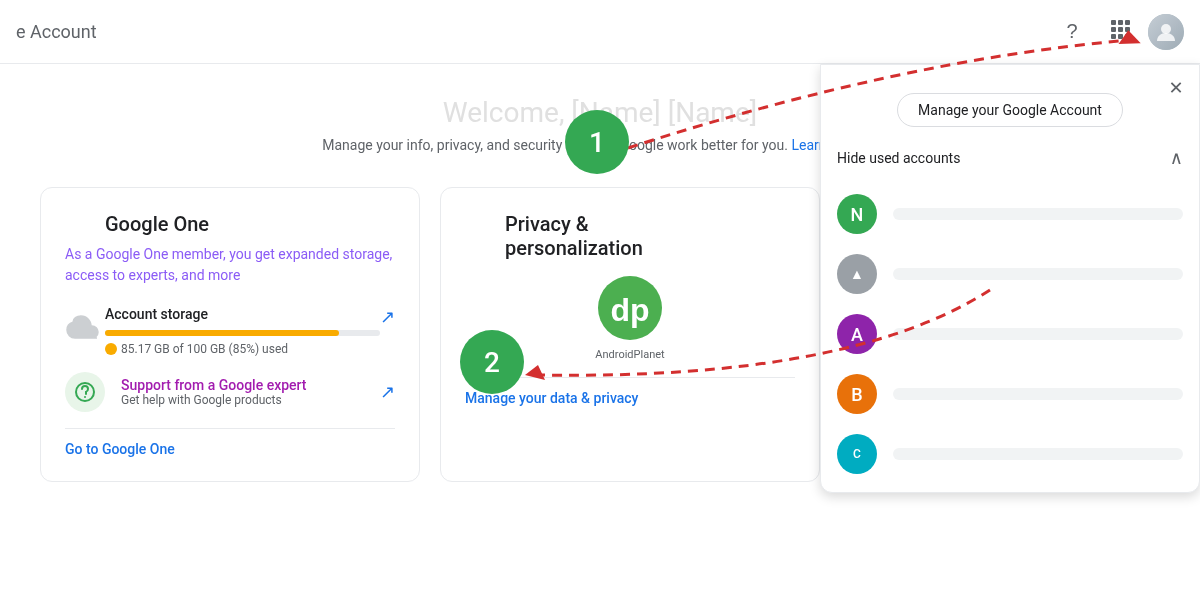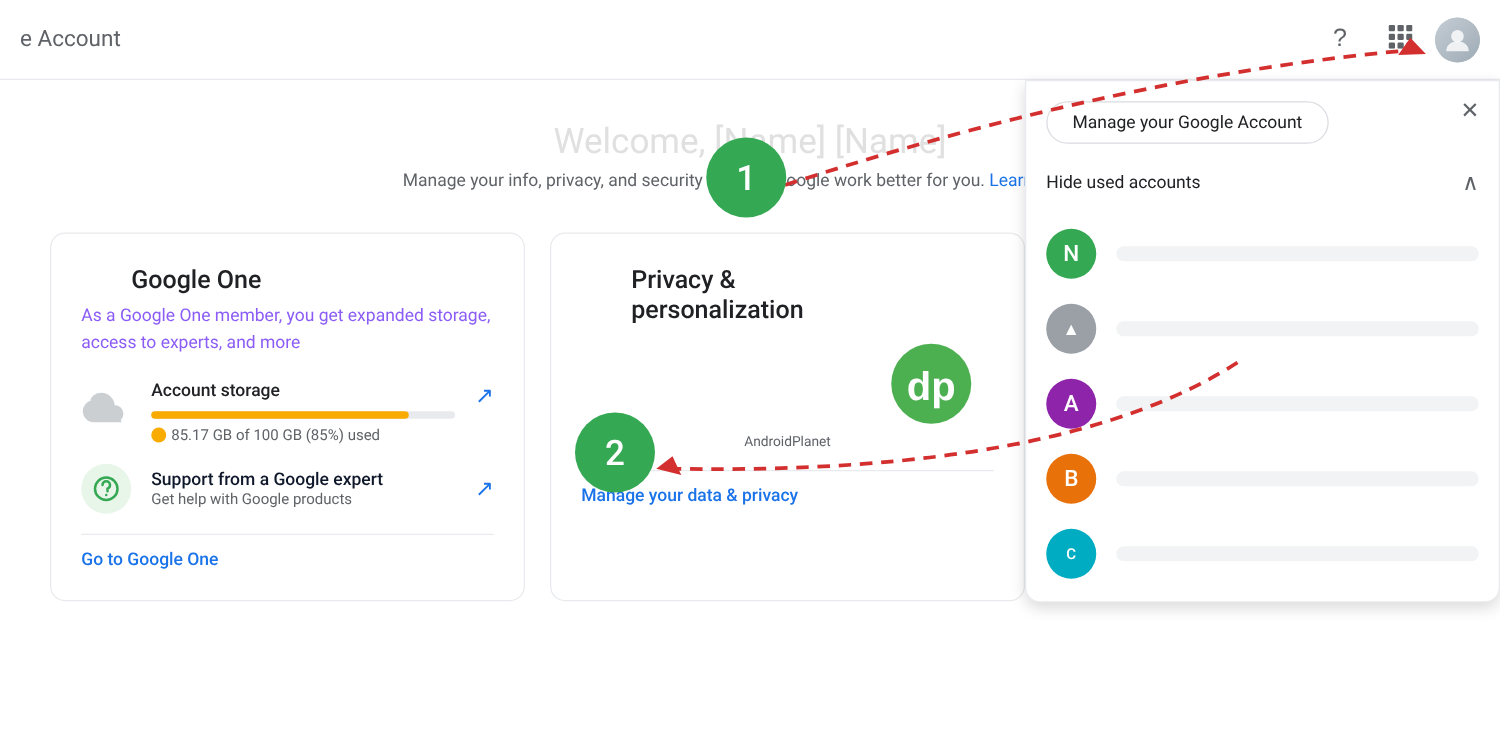--- a/index.html
+++ b/index.html
@@ -118,21 +118,20 @@
     }
     .card-desc {
       font-size: 14px;
       color: #8b5cf6;
       margin-bottom: 20px;
       line-height: 1.5;
     }
     .storage-section {
       display: flex;
       align-items: flex-start;
-      gap: 16px;
       margin-bottom: 16px;
     }
     .cloud-icon {
       font-size: 28px;
       color: #9aa0a6;
       margin-top: 4px;
     }
     .storage-info { flex: 1; }
     .storage-label {
       font-size: 14px;
@@ -187,21 +186,21 @@
       background: #e8f5e9;
       display: flex;
       align-items: center;
       justify-content: center;
       color: #34a853;
       font-size: 20px;
     }
     .support-text { flex: 1; }
     .support-title {
       font-size: 14px;
-      color: #0f172a;
+      color: #a21caf;
       font-weight: 500;
     }
     .support-desc {
       font-size: 12px;
       color: #5f6368;
     }
     .card-link {
       color: #1a73e8;
       font-size: 14px;
       font-weight: 500;
@@ -220,20 +219,22 @@
       width: 380px;
       background: white;
       border: 1px solid #e8eaed;
       border-radius: 0 0 12px 12px;
       box-shadow: 0 4px 12px rgba(0,0,0,0.15);
       z-index: 100;
     }
     .manage-btn-row {
       padding: 16px 16px 12px 16px;
       display: flex;
+      justify-content: center;
+      margin-top: 12px;
     }
     .manage-btn {
       border: 1px solid #dadce0;
       border-radius: 20px;
       padding: 8px 20px;
       font-size: 14px;
       color: #202124;
       background: white;
       cursor: pointer;
       font-family: inherit;
@@ -318,21 +319,21 @@
       align-items: center;
       justify-content: center;
       color: #5f6368;
       font-size: 18px;
       z-index: 110;
     }
 
     .dp-logo {
       display: flex;
       align-items: center;
-      justify-content: flex-end;
+      justify-content: center;
       height: 80px;
     }
   </style>
 </head>
 <body>
 
 <div class="header">
   <span class="header-title">e Account</span>
   <div class="header-actions">
     <button class="header-icon-btn" title="Help">

